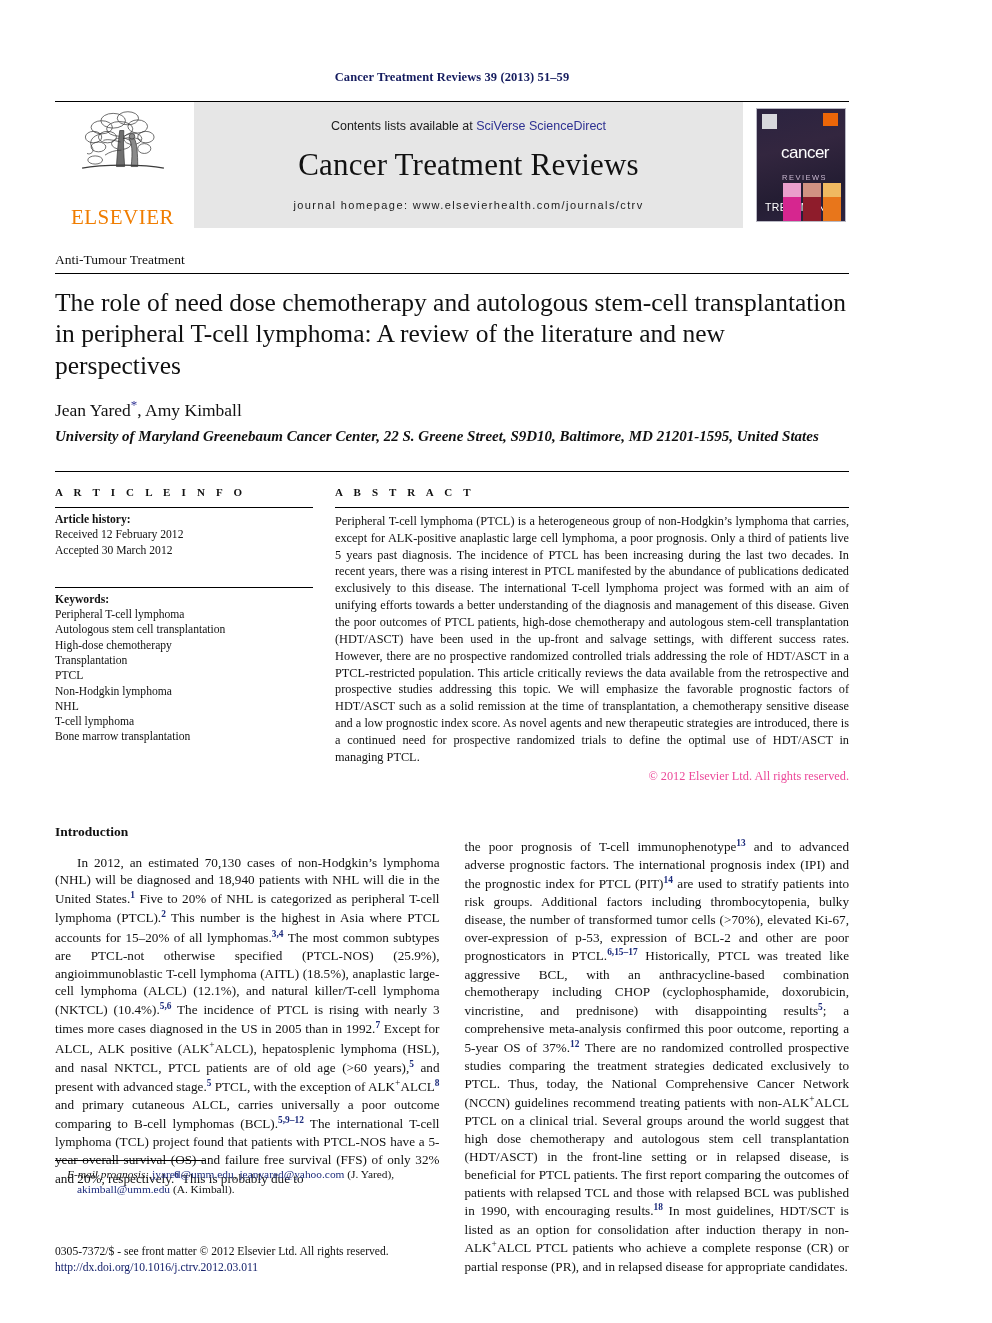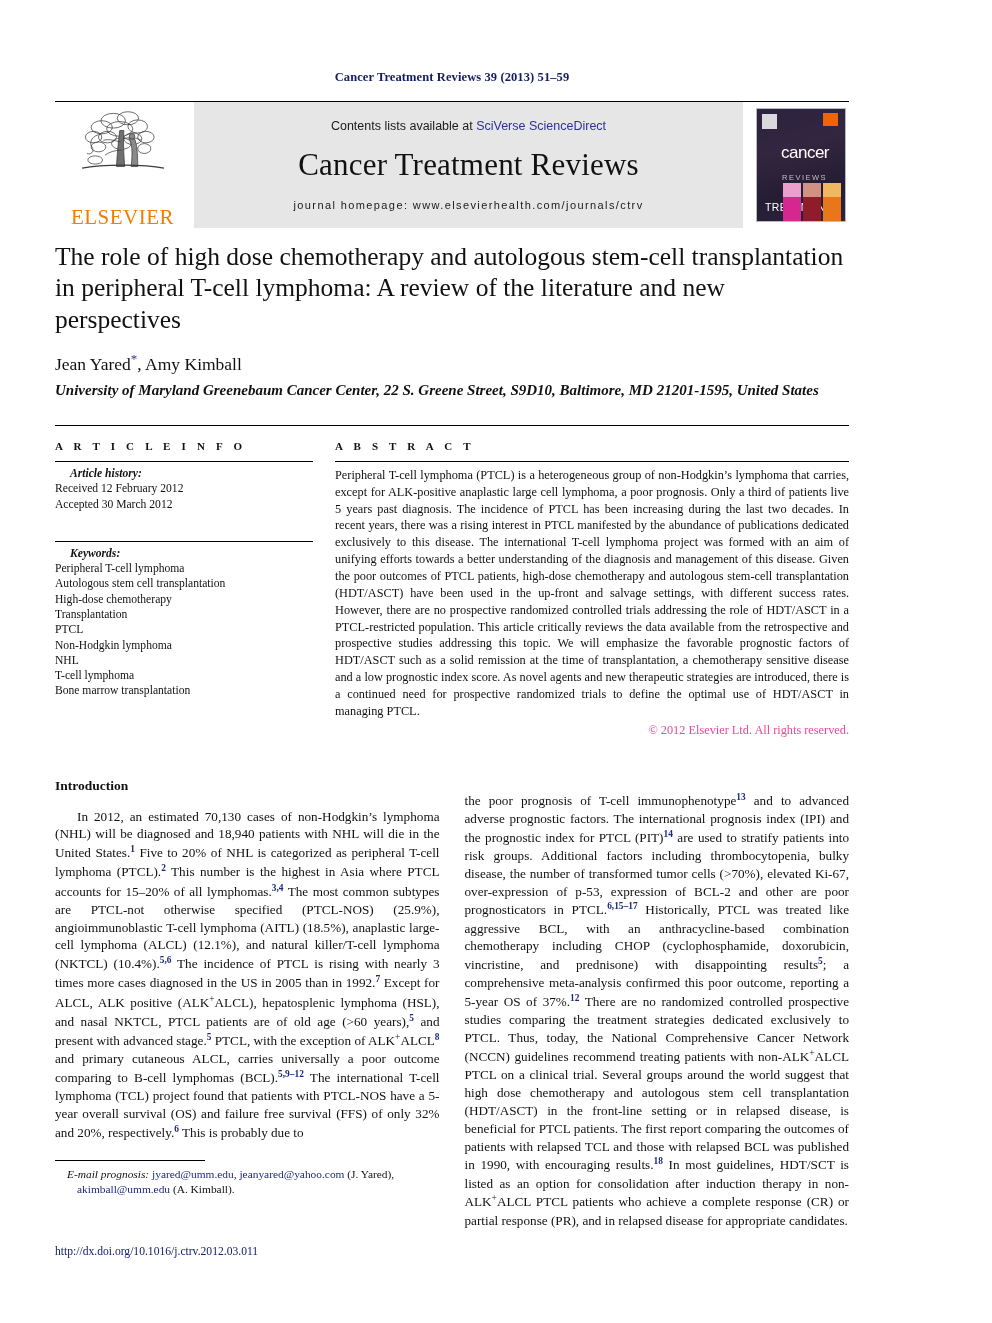--- a/index.html
+++ b/index.html
@@ -201,21 +201,21 @@
     margin-bottom: 9px;
   }
   .rule { border-top: 1px solid #000; }
   .info-block {
     font-family: "Liberation Serif", serif;
     font-size: 11.6px;
     line-height: 1.32;
     color: #111;
     padding-top: 4px;
   }
-  .info-block .ital { font-style: italic; font-weight: bold; margin-left: 15px; }
+  .info-block .ital { font-weight: bold; }
   .kw-gap { height: 29px; }
   .abstract-body {
     font-family: "Liberation Serif", serif;
     font-size: 12.3px;
     line-height: 1.37;
     text-align: justify;
     color: #111;
     padding-top: 5px;
   }
   .copyright {
@@ -351,22 +351,23 @@
         <div class="sw sw2">
             <div class="sw-top"></div>
           </div>
         <div class="sw sw3">
             <div class="sw-top"></div>
           </div>
       </div>
     </div>
   </div>
 
-
-  <h1 class="title">The role of high dose chemotherapy and autologous stem-cell transplantation in peripheral T-cell lymphoma: A review of the literature and new perspectives</h1>
+  <div class="section-label">Anti-Tumour Treatment</div>
+
+  <h1 class="title">The role of need dose chemotherapy and autologous stem-cell transplantation in peripheral T-cell lymphoma: A review of the literature and new perspectives</h1>
 
   <div class="authors">
     <span>Jean Yared</span><span class="star">*</span><span>, Amy Kimball</span>
   </div>
 
   <div class="affiliation">University of Maryland Greenebaum Cancer Center, 22 S. Greene Street, S9D10, Baltimore, MD 21201-1595, United States</div>
 
   <div class="info-abstract">
 
     <div class="col-info">
@@ -414,16 +415,17 @@
   </div>
 
   <div class="footnote-wrap">
     <div class="fn-rule"></div>
     <div class="footnote">
       <div class="fn-line2"><span class="ital">E-mail prognosis:</span> <a class="maillink" href="#" style="text-decoration:none">jyared@umm.edu</a><span>, </span><a class="maillink" href="#" style="text-decoration:none">jeanyared@yahoo.com</a><span> (J. Yared), </span><a class="maillink" href="#" style="text-decoration:none">akimball@umm.edu</a><span> (A. Kimball).</span></div>
     </div>
   </div>
 
   <div class="imprint">
+    <div>0305-7372/$ - see front matter © 2012 Elsevier Ltd. All rights reserved.</div>
     <a class="doi" href="#" style="text-decoration:none">http://dx.doi.org/10.1016/j.ctrv.2012.03.011</a>
   </div>
 
 </div>
 
 </body></html>

